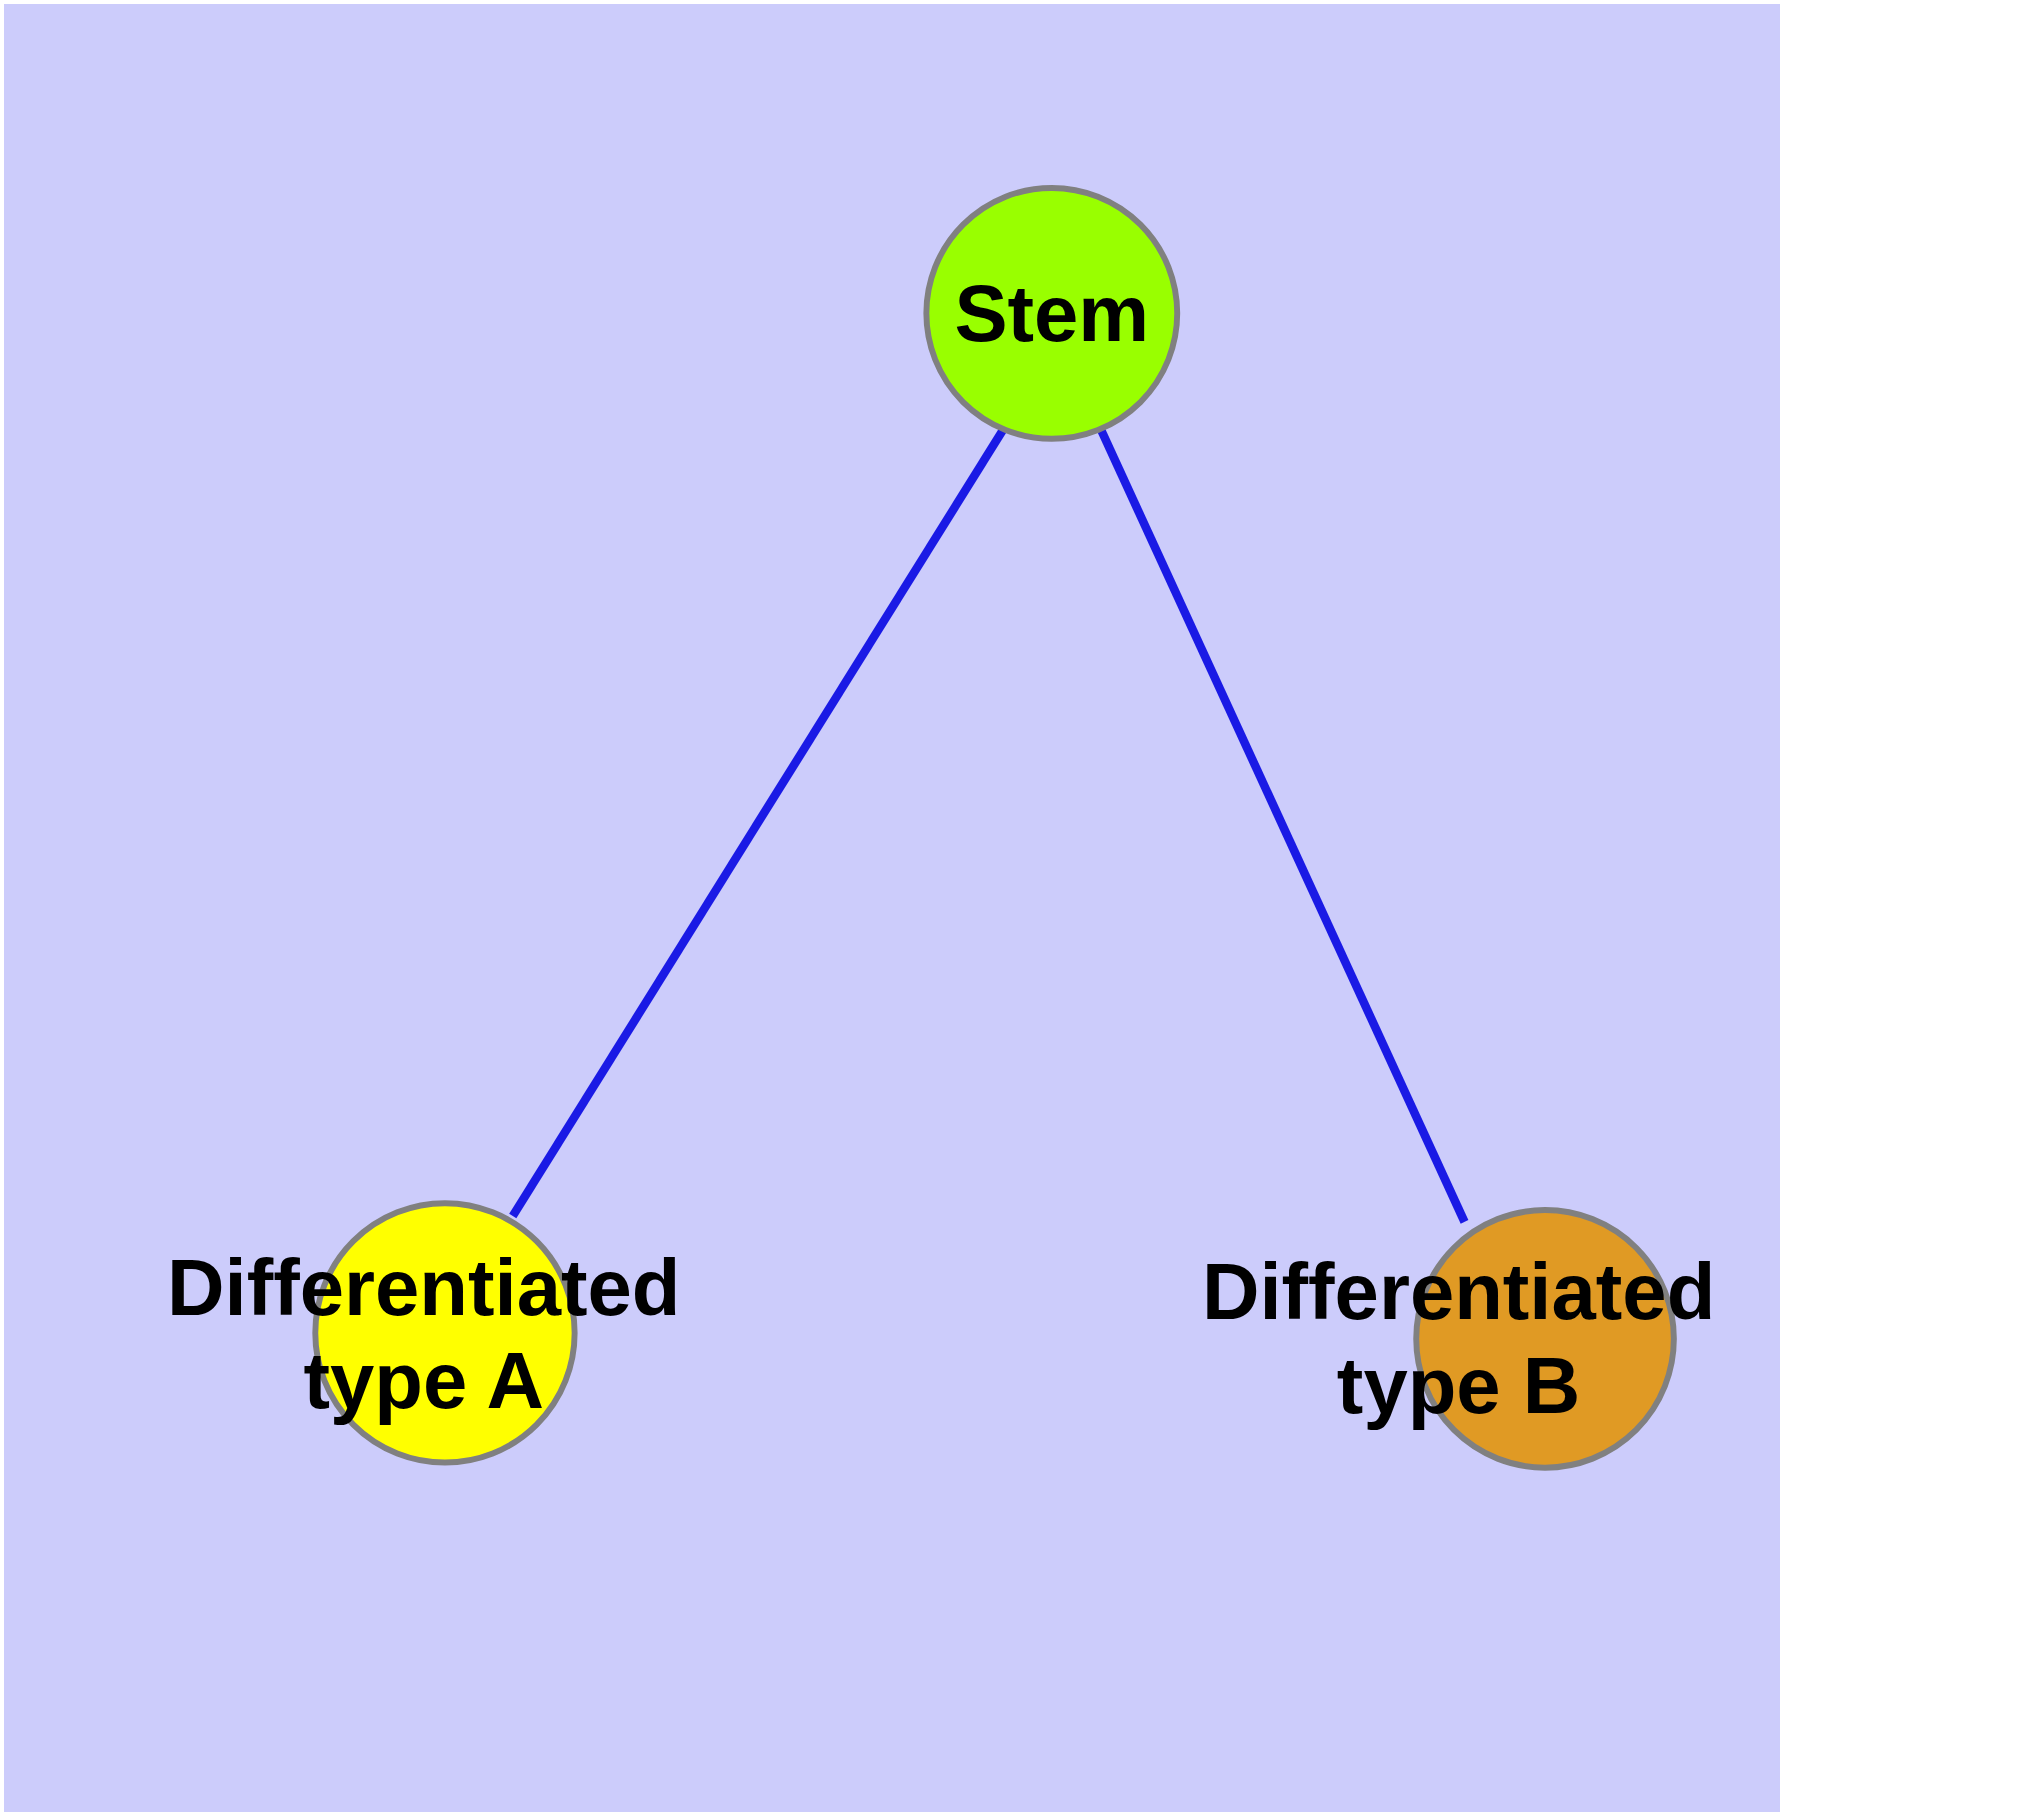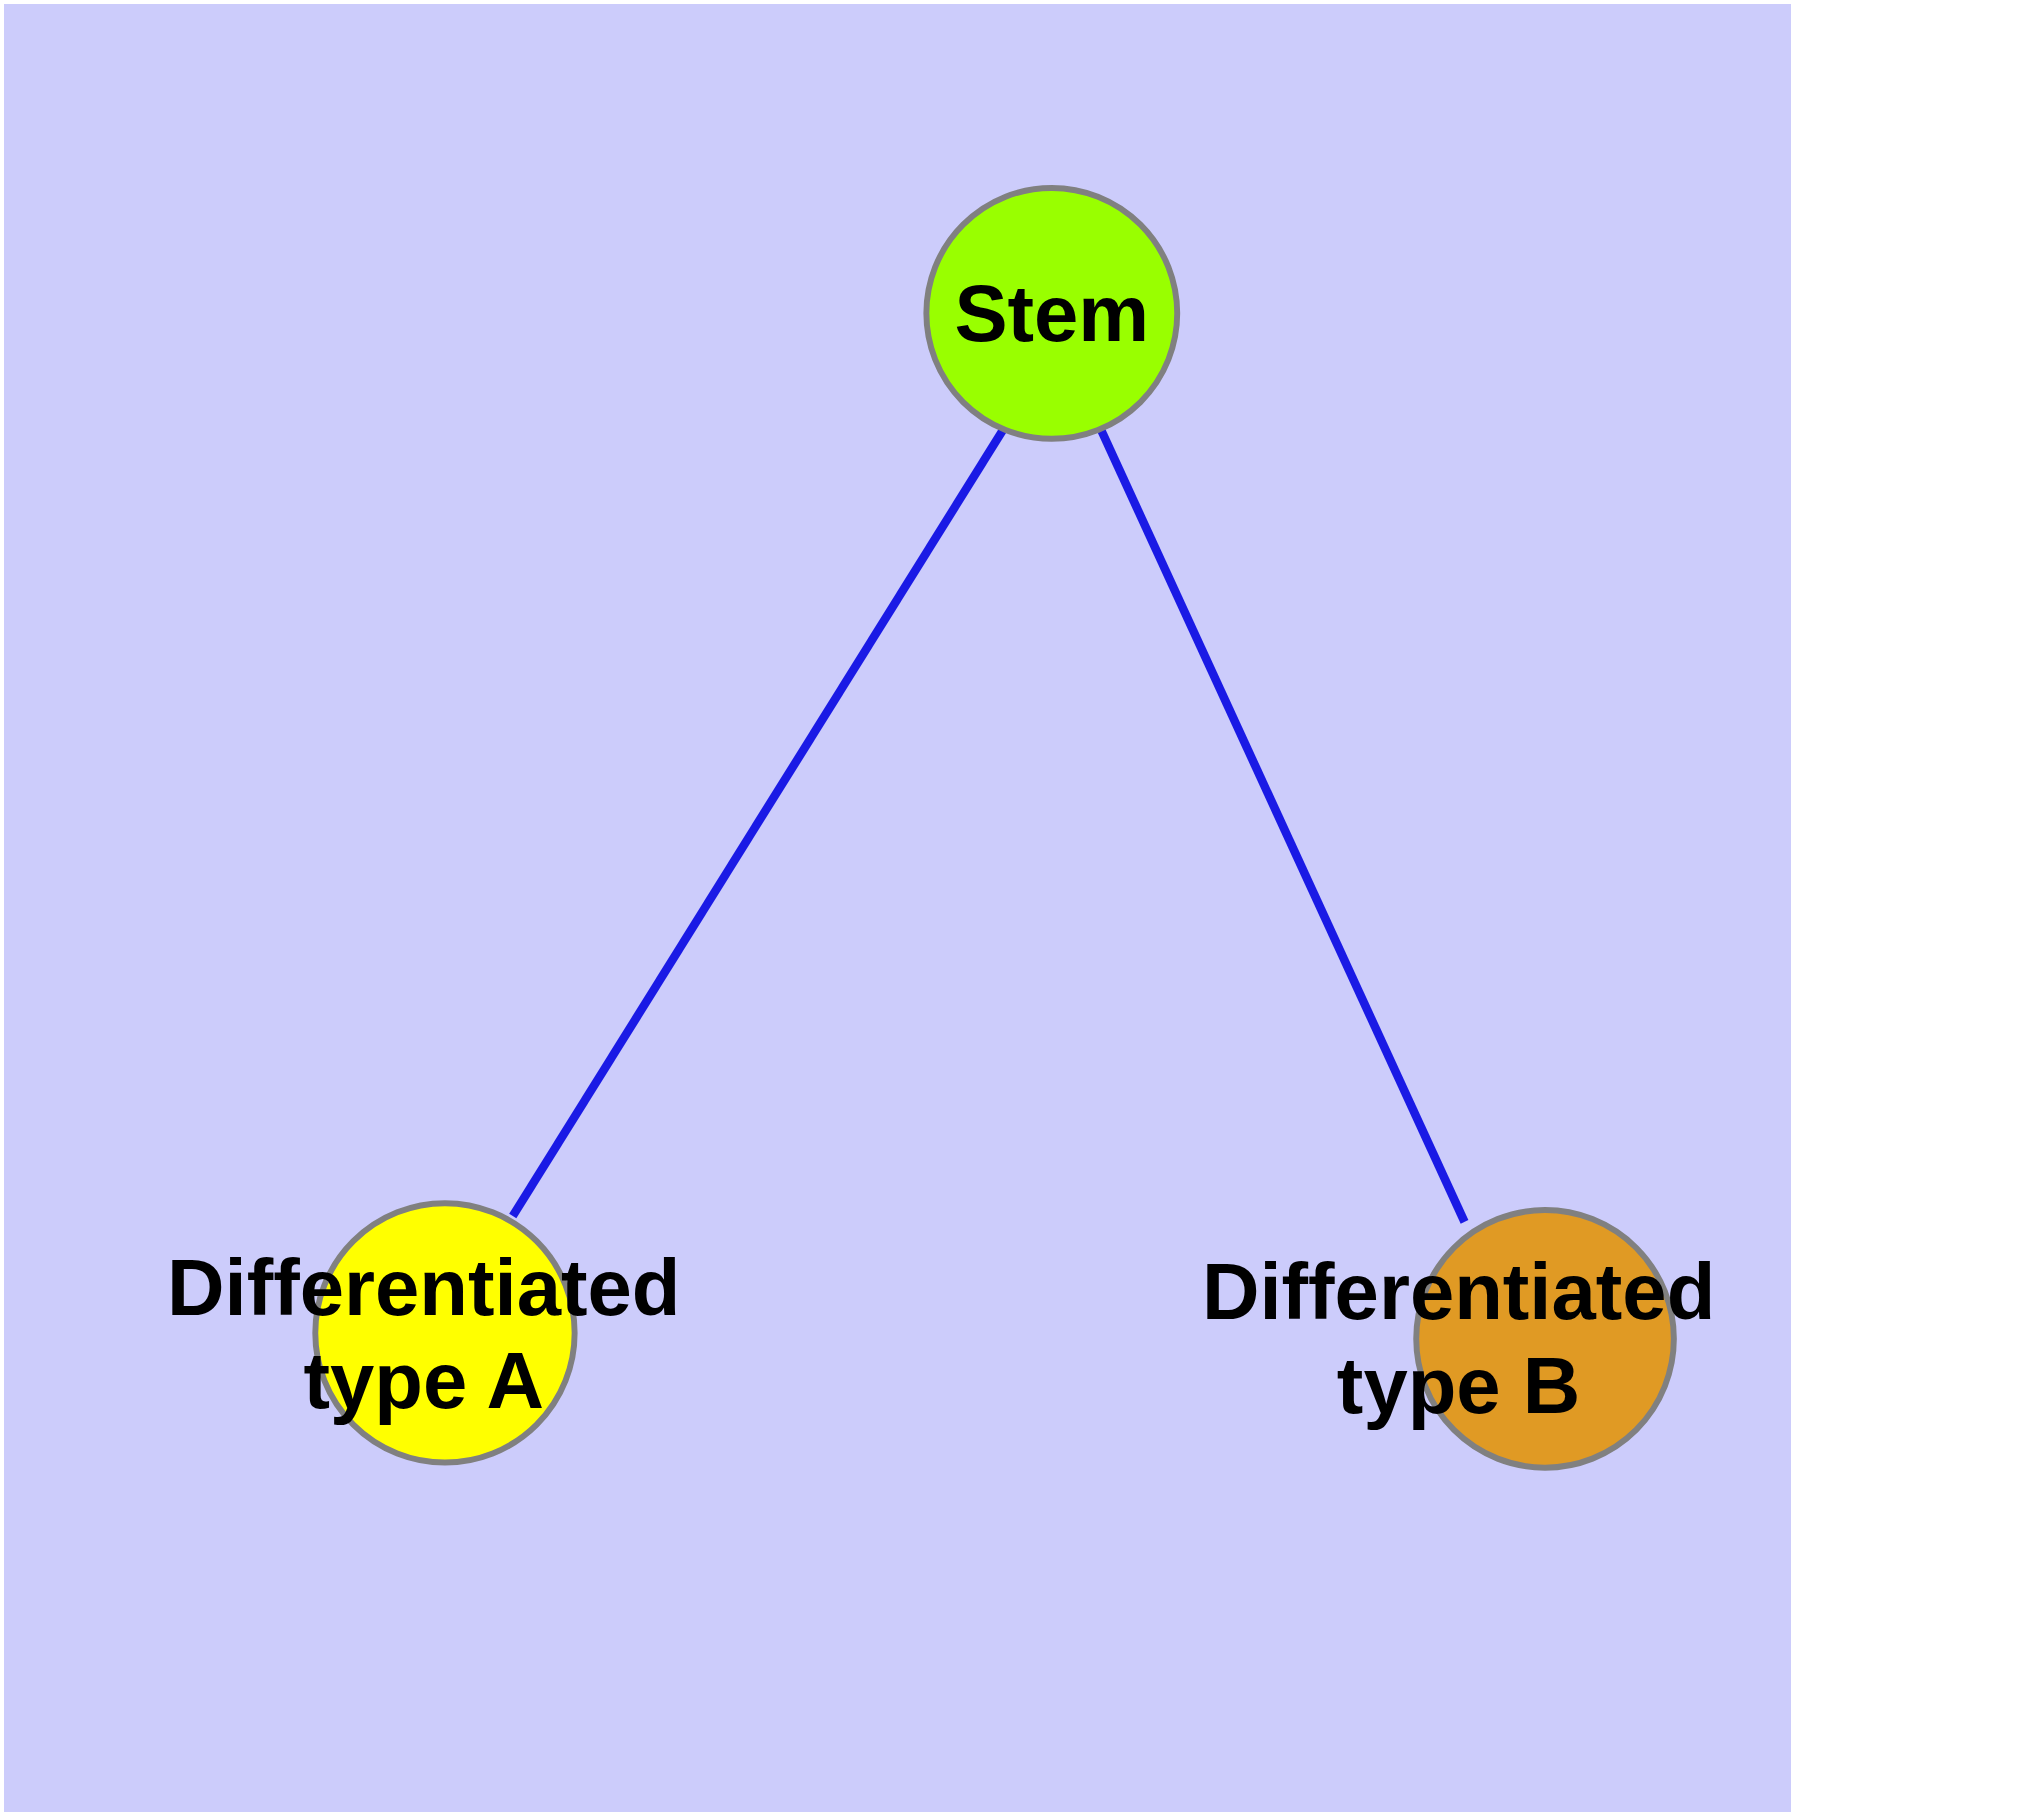--- a/index.html
+++ b/index.html
@@ -15,21 +15,20 @@
     overflow: hidden;
     font-family: "Liberation Sans", sans-serif;
   }
   #canvas {
     position: absolute;
     left: 4.2px;
     top: 4.2px;
     width: 1776px;
     height: 1808px;
     background: #ccccfb;
-    padding-left: 11px;
   }
   #graph-svg {
     position: absolute;
     left: 0;
     top: 0;
     width: 2021px;
     height: 1812px;
     display: block;
   }
   .node-label-text {

